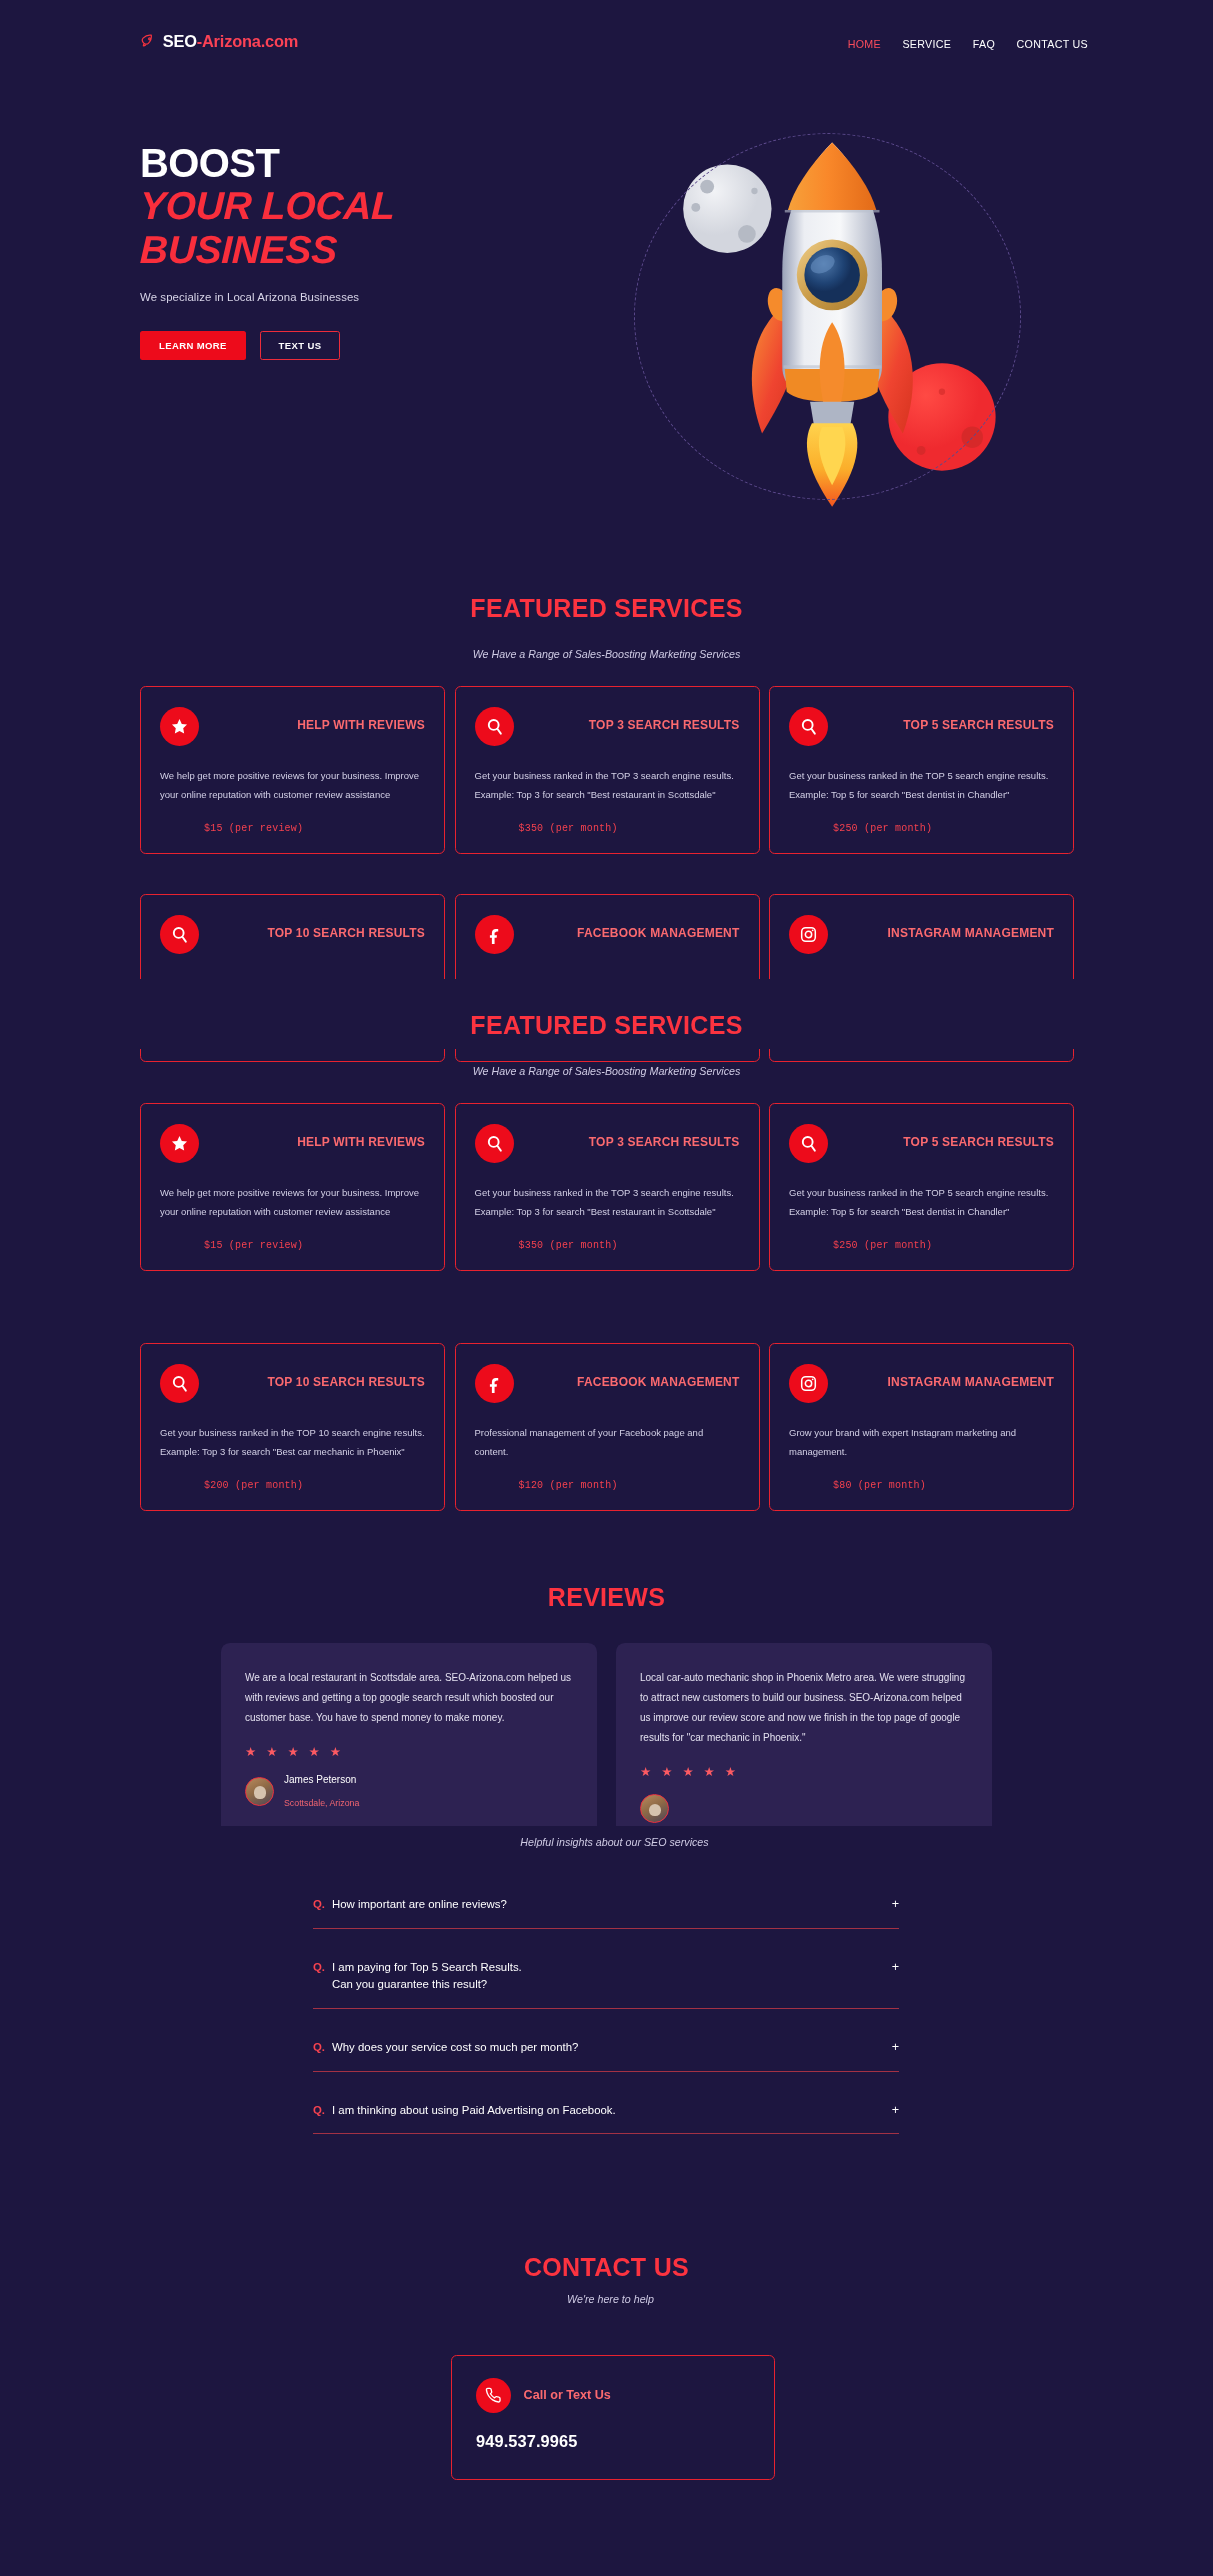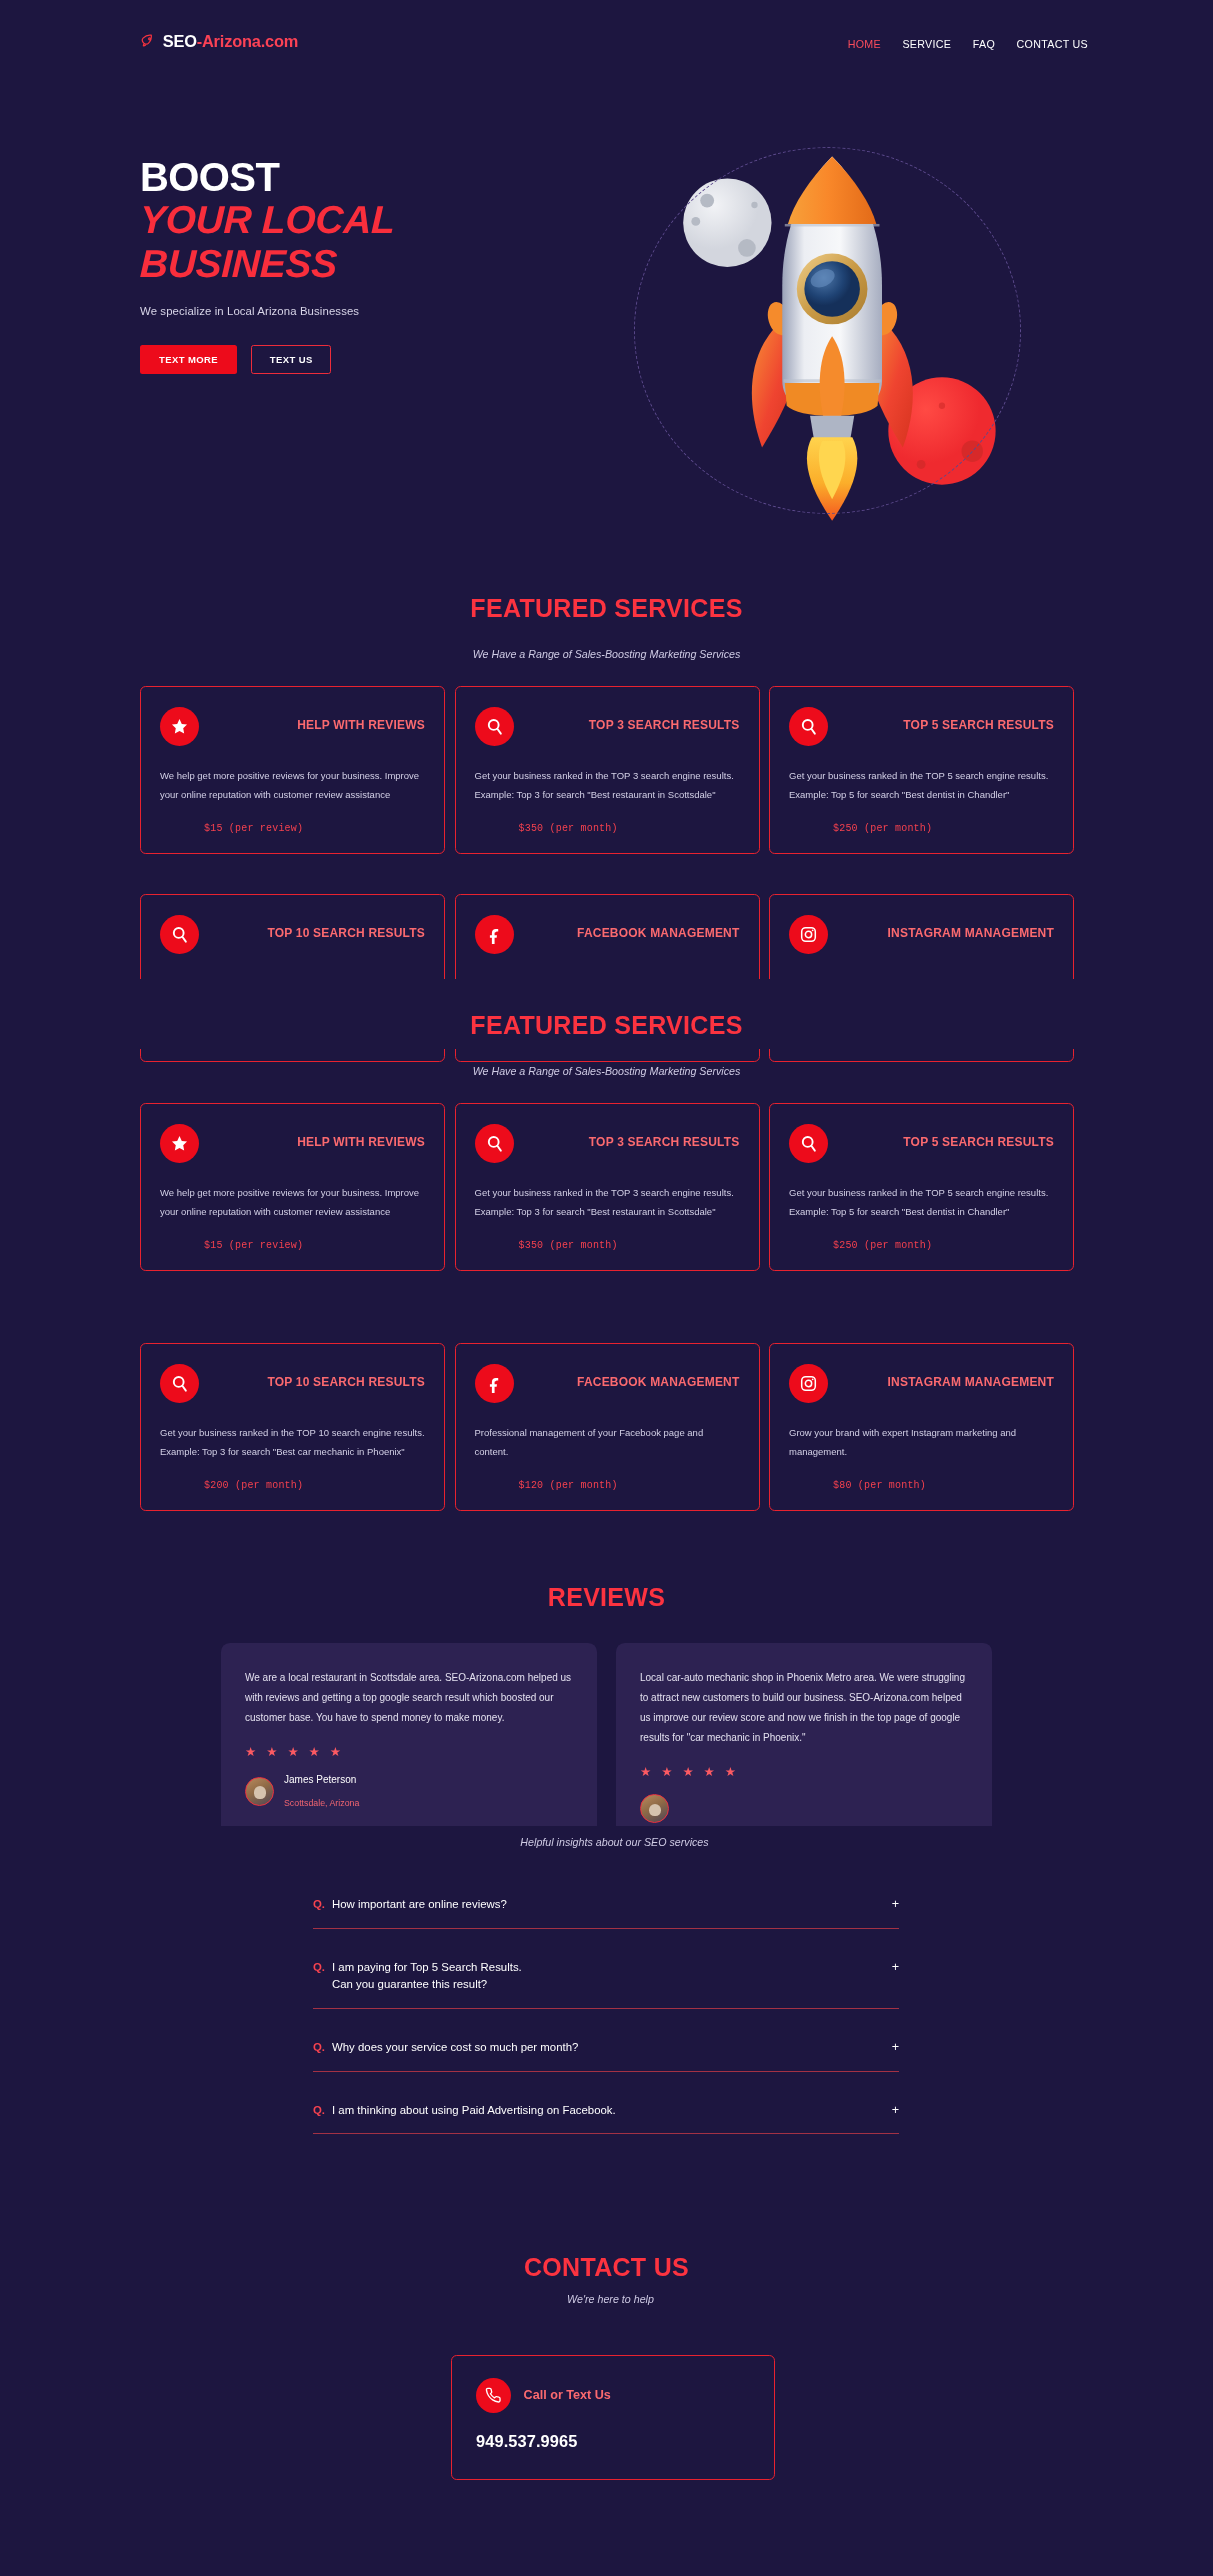--- a/index.html
+++ b/index.html
@@ -18,21 +18,21 @@
   .logo-icon { width:16.4px; height:16.4px; flex:none; }
   .logo-text { font-size:16.4px; font-weight:bold; letter-spacing:-0.2px; white-space:nowrap; }
   .logo-text .w { color:#ffffff; }
   .logo-text .r { color:#fb4255; }
 
   .nav { position:absolute; right:125px; top:38px; display:flex; align-items:center; gap:21.5px; }
   .nav a { font-size:10.7px; color:#ffffff; text-decoration:none; letter-spacing:0.3px; white-space:nowrap; }
   .nav a.active { color:#fc4d5c; }
 
   
-  .hero { position:absolute; top:128px; left:0; width:1213px; height:404px; }
+  .hero { position:absolute; top:114px; left:0; width:1213px; height:404px; }
   .hero-left { position:absolute; left:140px; top:28.4px; width:442px; }
   .h-boost { font-size:40px; font-weight:bold; color:#ffffff; line-height:1.05; letter-spacing:-0.6px; }
   .h-red { font-size:39px; font-weight:bold; color:#f92e3c; font-style:italic; line-height:1.12;
            letter-spacing:-0.3px; transform:skewX(-2deg); transform-origin:left; }
   .hero-sub { margin-top:19px; font-size:11.4px; color:#d8d5e8; letter-spacing:0.1px; }
   .hero-btns { margin-top:28px; display:flex; gap:14px; align-items:center; }
   .btn-primary { background:#ed0b1b; color:#fff; border:none; border-radius:2.5px;
                  padding:8.8px 19px; font-size:9.5px; font-weight:bold; letter-spacing:0.4px;
                  font-family:inherit; cursor:pointer; }
   .btn-outline { background:transparent; color:#fff; border:0.6px solid #ee2c3a; border-radius:2.5px;
@@ -122,21 +122,21 @@
     </div>
   </div>
 
   <div class="hero">
     <div class="hero-left">
       <div class="h-boost">BOOST</div>
       <div class="h-red">YOUR LOCAL</div>
       <div class="h-red">BUSINESS</div>
       <div class="hero-sub">We specialize in Local Arizona Businesses</div>
       <div class="hero-btns">
-        <button class="btn-primary">TEXT MORE</button>
+        <button class="btn-primary">LEARN MORE</button>
         <button class="btn-outline">TEXT US</button>
       </div>
     </div>
 
     <div class="hero-art">
       <div class="orbit"></div>
       <svg width="417" height="404" viewBox="0 0 660 640">
         <defs>
           <radialGradient id="moonG" cx="35%" cy="30%">
             <stop offset="0%" stop-color="#f2f3f6"></stop>

